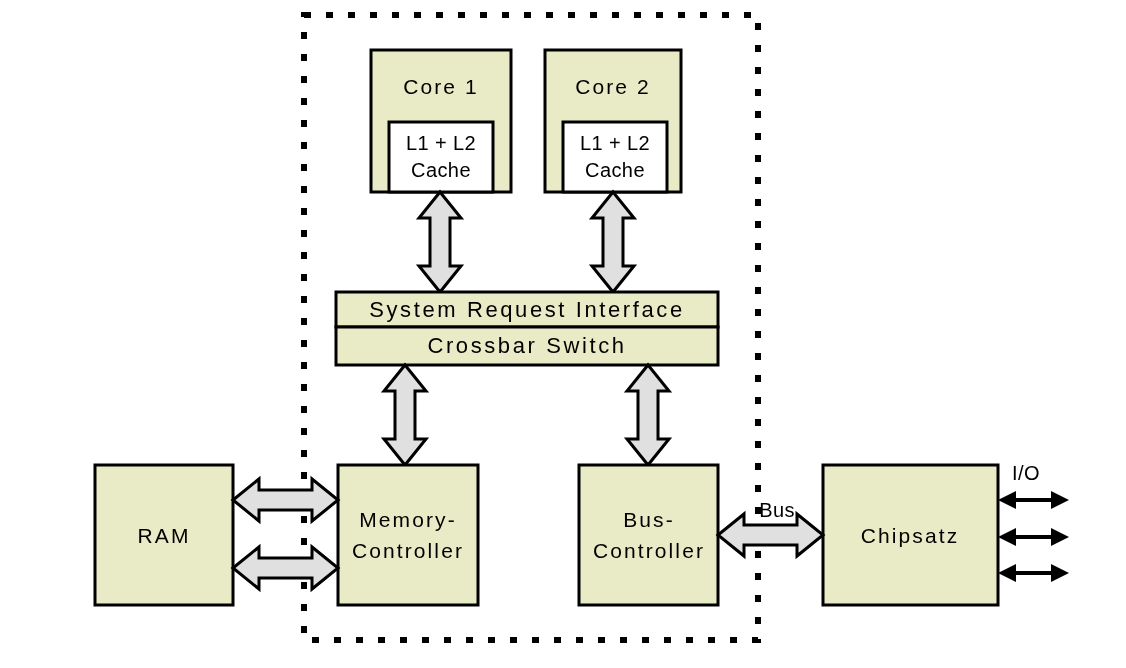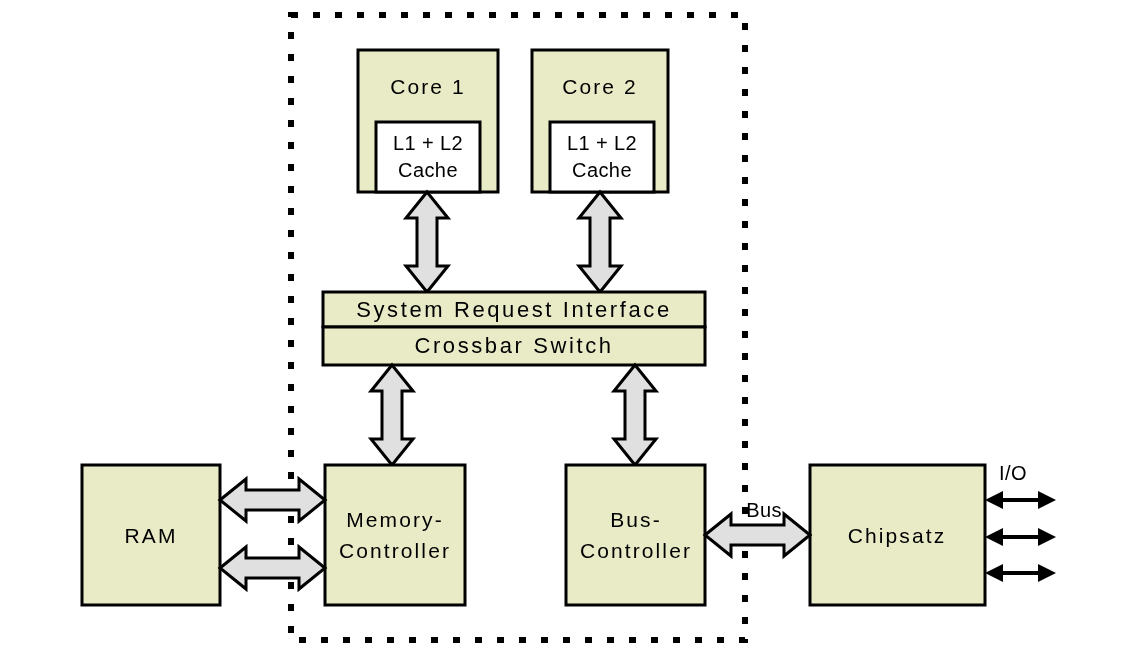--- a/index.html
+++ b/index.html
@@ -10,20 +10,21 @@
   body {
     width: 1126px;
     height: 668px;
     font-family: "Liberation Sans", sans-serif;
     overflow: hidden;
   }
   #diagram-root {
     position: relative;
     width: 994px;
     height: 668px;
+    margin-left: 13px;
   }
   svg.diagram {
     display: block;
     width: 1126px;
     height: 668px;
   }
   .box-fill {
     fill: #e9ebc7;
     stroke: #000000;
     stroke-width: 3;

